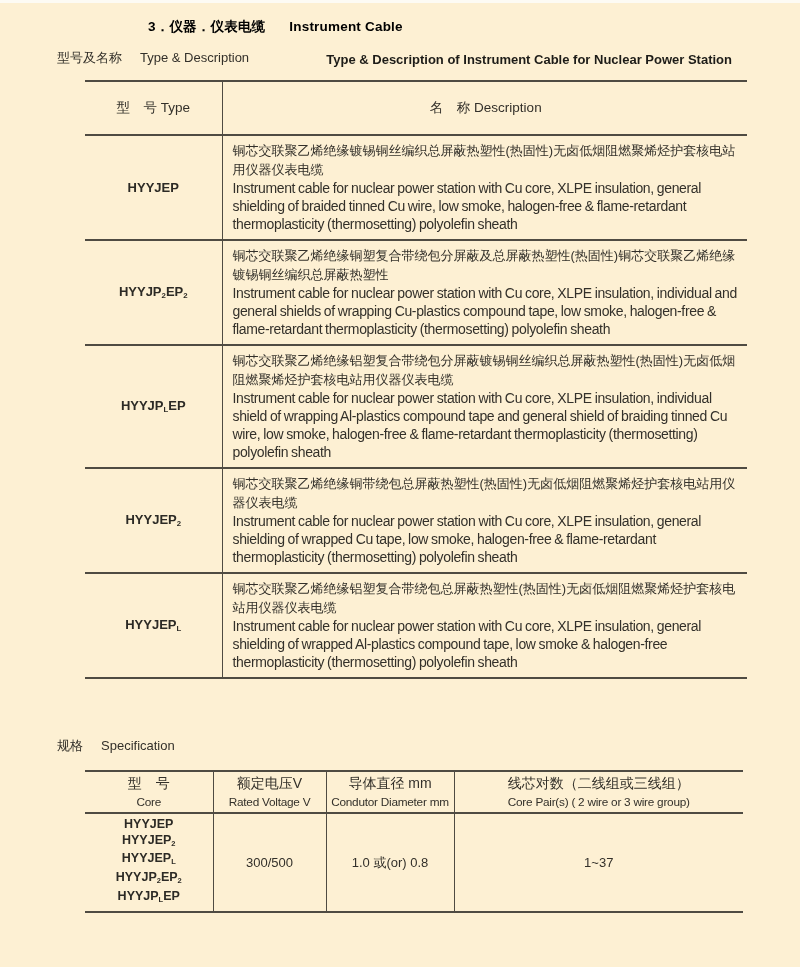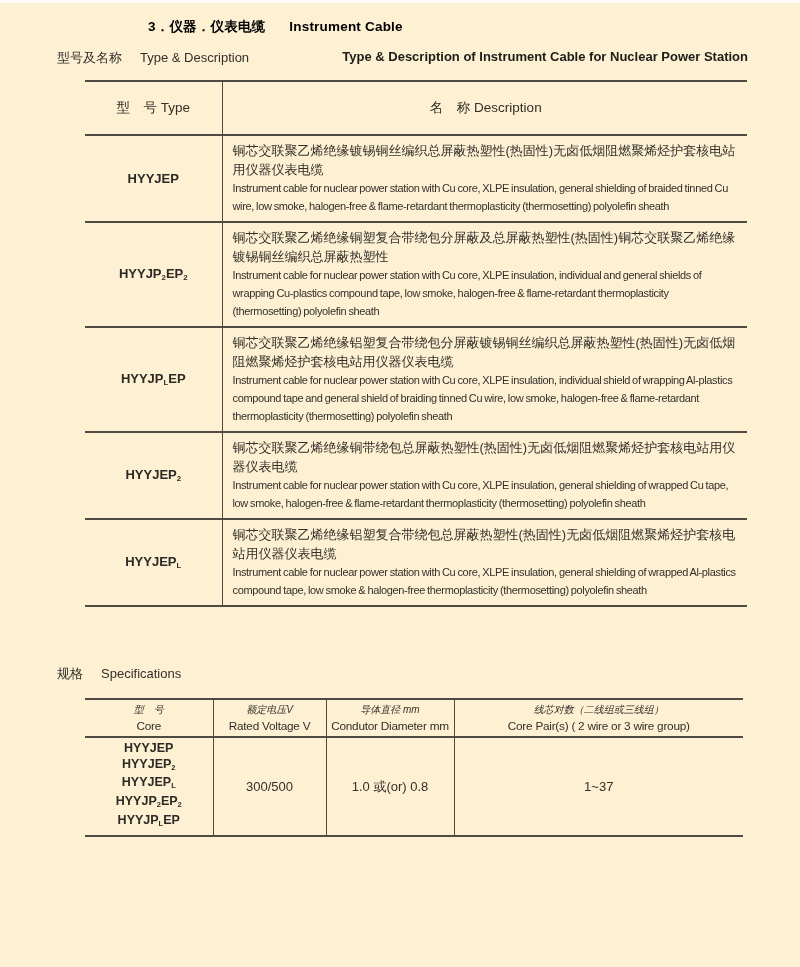--- a/index.html
+++ b/index.html
@@ -8,43 +8,43 @@
     background:#fdf0d3;
     font-family:"Liberation Sans", sans-serif;
     color:#33302a;
     overflow:hidden;
   }
   .top-strip { height:3px; background:#fdfbf4; }
 
   .doc-title { margin:15px 0 0 148px; font-size:13.5px; font-weight:bold; color:#000000; letter-spacing:0.2px; }
   .doc-title .en-part { margin-left:24px; }
 
-  .sec-head { display:flex; justify-content:space-between; align-items:center; margin:5px 52px 0 57px; }
+  .sec-head { display:flex; justify-content:space-between; align-items:flex-end; margin:5px 68px 0 57px; }
   .sec-label { font-size:13px; margin-top:8px; white-space:nowrap; }
   .sec-label .en-part { margin-left:18px; }
   .sec-titles { text-align:right; font-weight:bold; color:#1d1c18; }
   .sec-titles .zh { font-size:12.8px; }
   .sec-titles .en { font-size:13px; margin-top:4px; }
 
   table { border-collapse:collapse; table-layout:fixed; }
   .t1 { width:662px; margin:13px 0 0 85px; }
   .t1 th, .t1 td { border-top:2px solid #4f4b42; border-bottom:2px solid #4f4b42; padding:0; }
   .t1 th { font-weight:normal; font-size:13.5px; height:41px; text-align:center; vertical-align:middle; }
   .t1 .col-type { width:137px; text-align:center; vertical-align:middle; font-weight:bold; font-size:13px; color:#2c2a25; }
   .t1 .col-desc { border-left:1px solid #4f4b42; padding:5px 8px 6px 10px; }
   .zh-text { font-size:13px; line-height:19px; }
-  .en-text { font-size:11px; line-height:18px; letter-spacing:-0.35px; word-spacing:-0.6px; }
+  .en-text { font-size:14px; line-height:18px; letter-spacing:-0.35px; word-spacing:-0.6px; }
   sub { font-size:0.6em; vertical-align:-0.32em; letter-spacing:0; }
 
   .sec2 { margin-top:50px; }
 
   .t2 { width:658px; margin:15px 0 0 85px; text-align:center; }
   .t2 th, .t2 td { border-top:2px solid #4f4b42; border-bottom:2px solid #4f4b42; vertical-align:middle; padding:3px 2px; }
   .t2 th + th, .t2 td + td { border-left:1px solid #4f4b42; }
-  .t2 .hz { font-size:10px; font-weight:normal;font-style:italic; }
+  .t2 .hz { font-size:14px; font-weight:normal; }
   .t2 .he { font-size:11.8px; font-weight:normal; letter-spacing:-0.25px; margin-top:2px; }
   .t2 td { height:82px; }
   .t2 .type-line { font-size:12.5px; font-weight:bold; line-height:15.5px; color:#2c2a25; }
   .t2 .val { font-size:13px; }
 </style>
 </head>
 <body>
 
 <div class="top-strip"></div>
 
@@ -106,21 +106,21 @@
       <td class="col-desc">
         <div class="zh-text">铜芯交联聚乙烯绝缘铝塑复合带绕包总屏蔽热塑性(热固性)无卤低烟阻燃聚烯烃护套核电站用仪器仪表电缆</div>
         <div class="en-text">Instrument cable for nuclear power station with Cu core, XLPE insulation, general shielding of wrapped Al-plastics  compound tape, low smoke &amp; halogen-free thermoplasticity (thermosetting) polyolefin sheath</div>
       </td>
     </tr>
   </tbody>
 </table>
 
 <div class="sec-head sec2">
   <div class="sec-label">
-    <span>规格</span><span class="en-part">Specifications</span>
+    <span>规格</span><span class="en-part">Specification</span>
   </div>
 </div>
 
 <table class="t2">
   <colgroup>
       <col style="width:128px">
       <col style="width:113px">
       <col style="width:128px">
       <col style="width:289px">
     </colgroup>

